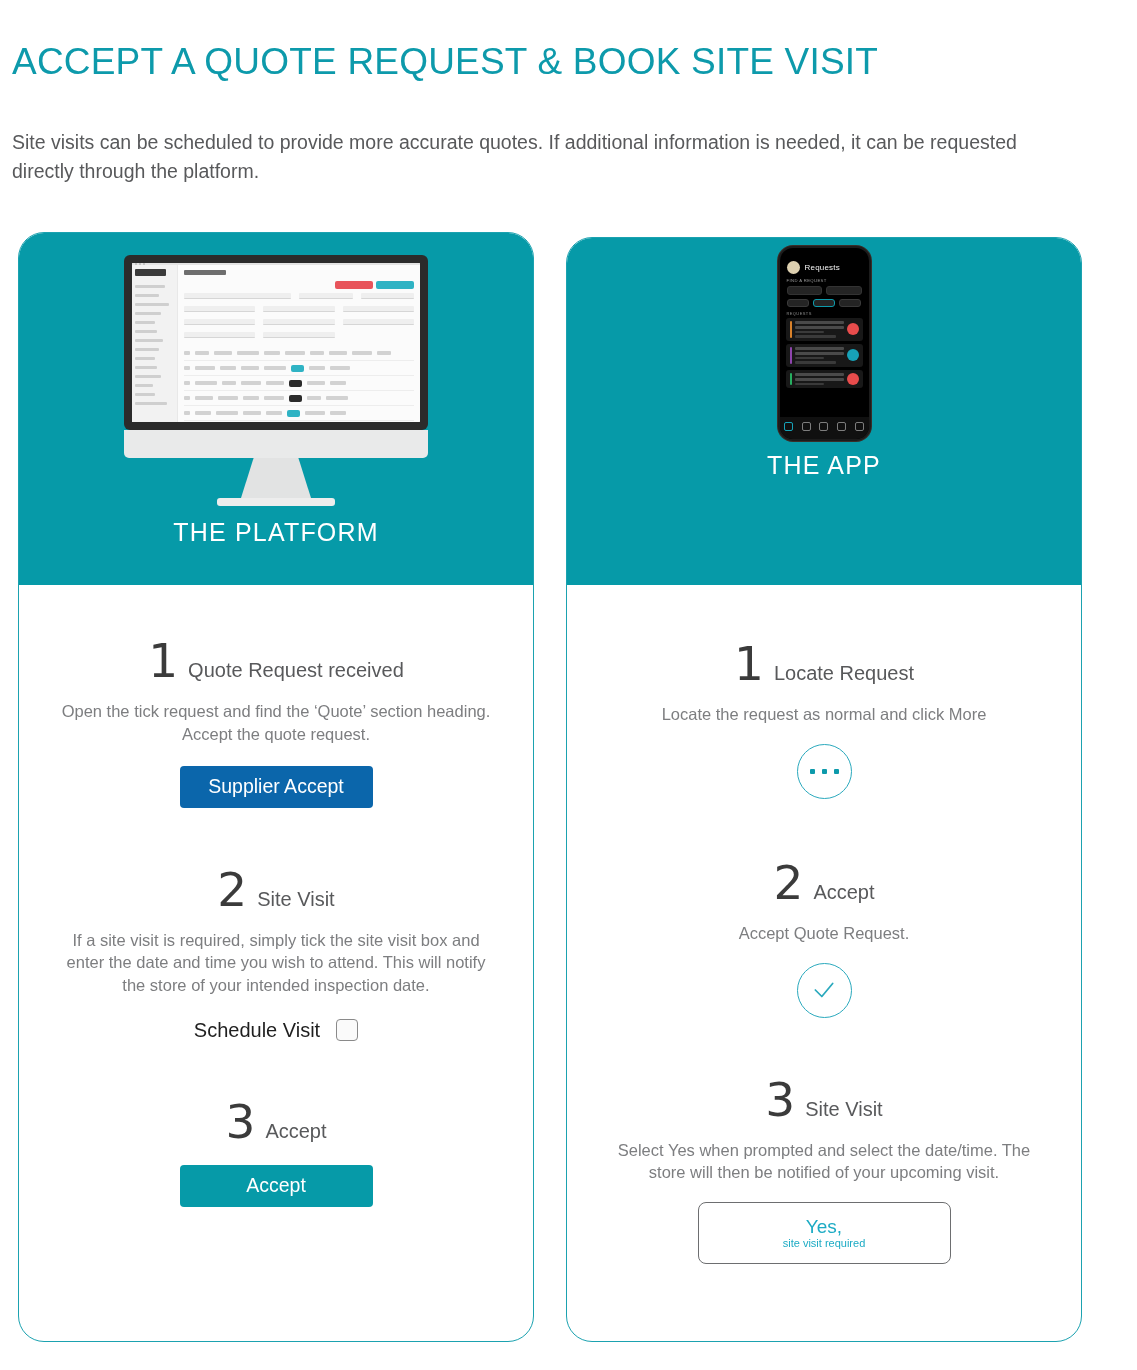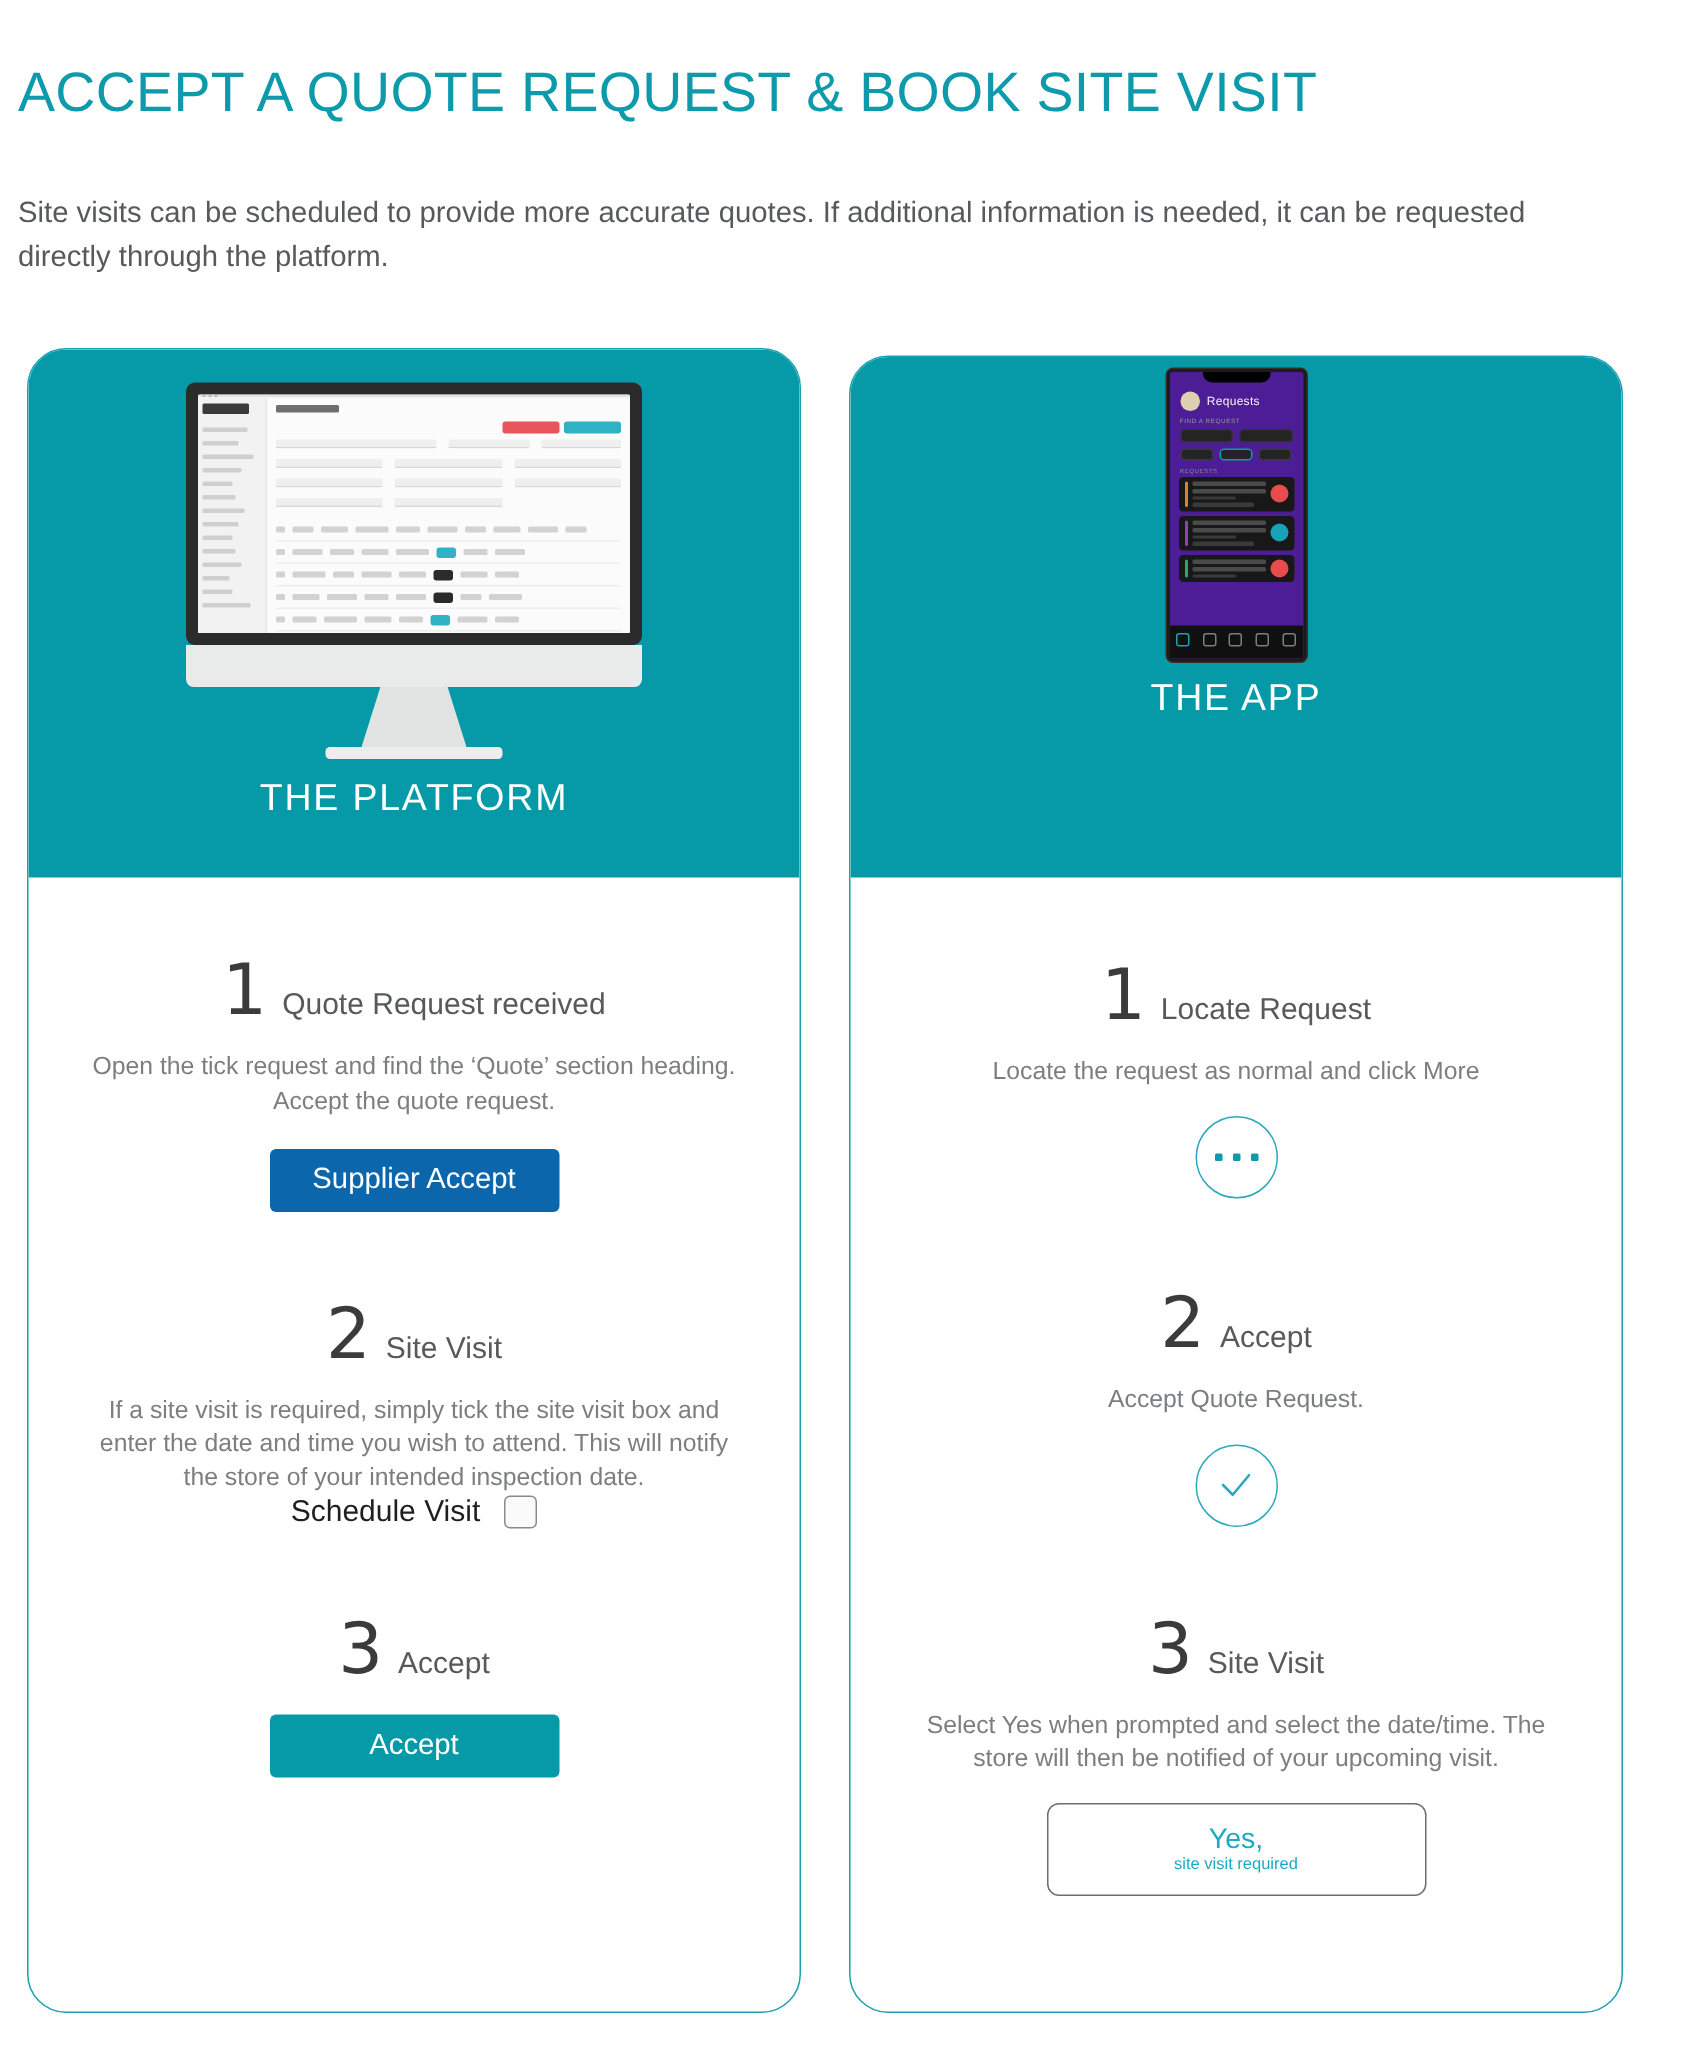--- a/index.html
+++ b/index.html
@@ -148,23 +148,23 @@
   .monitor-foot {
     width: 118px; height: 8px; background: #ededed;
     margin: 0 auto; border-radius: 3px;
   }
 
   
   .phone {
     margin-top: 8px;
     width: 93px;
     height: 195px;
-    background: #4c1d95;
+    background: #000000;
     border: 2.5px solid #1c1c1c;
-    border-radius: 4px;
+    border-radius: 15px;
     position: relative;
     overflow: hidden;
     box-shadow: 0 0 0 1px #3a2d28;
   }
   .ph-notch {
     width: 45px; height: 7px; background: #000;
     border-radius: 0 0 6px 6px;
     margin: 0 auto;
   }
   .ph-head { display:flex; align-items:center; gap:5px; padding: 6px 7px 2px; }
@@ -261,20 +261,21 @@
     color: #1cabc4;
   }
   .btn-yes .l1 { font-size: 19px; line-height: 1.05; }
   .btn-yes .l2 { font-size: 11px; line-height: 1.05; }
 
   .checkbox-row {
     display: flex;
     align-items: center;
     justify-content: center;
     gap: 16px;
+    margin-top: 22px;
   }
   .checkbox-label { font-size: 20px; color: #1f1f1f; }
   .checkbox-box {
     width: 22px; height: 22px;
     border: 1.6px solid #8a8a8a;
     border-radius: 4px;
     background: #fafafa;
     cursor: pointer;
   }
 

